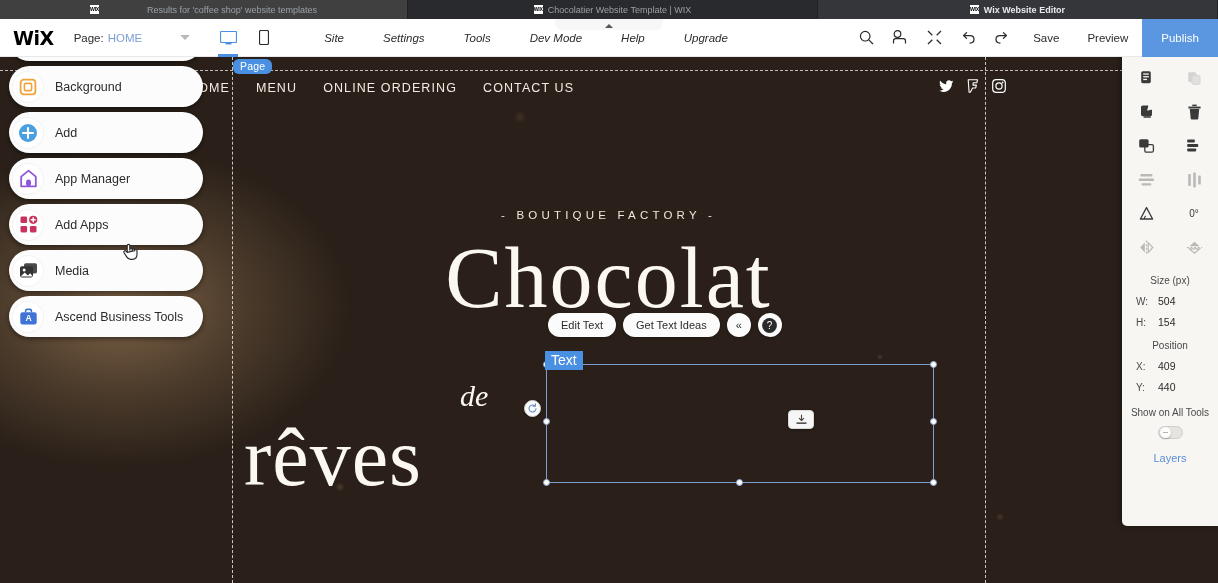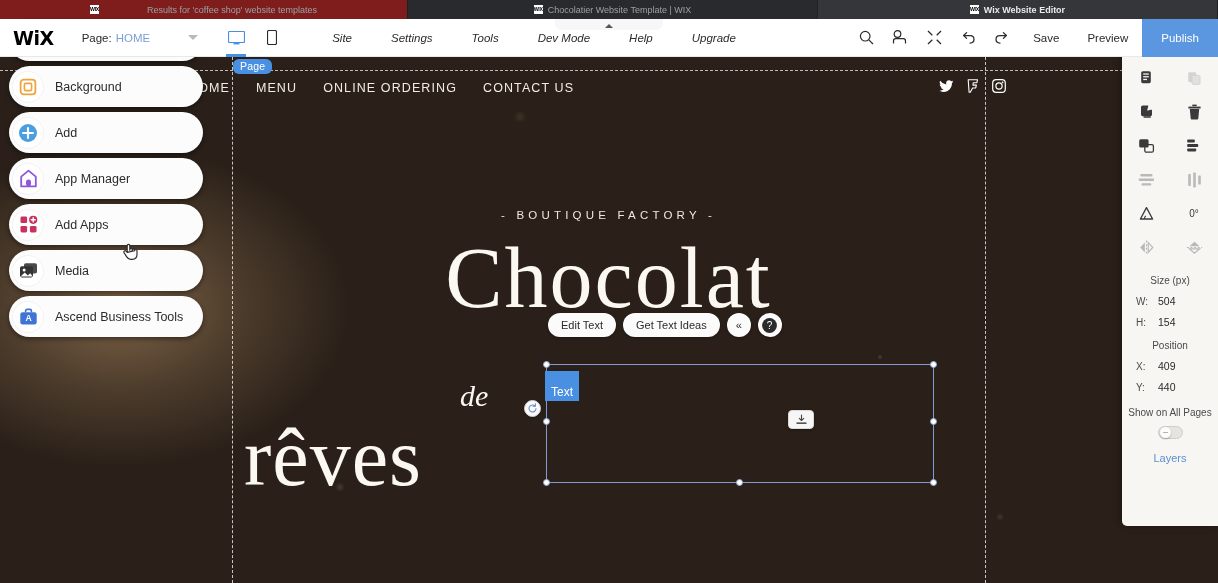--- a/index.html
+++ b/index.html
@@ -15,21 +15,21 @@
   .tabstrip {
     position: absolute; top: 0; left: 0; width: 1218px; height: 19px;
     background: #202124; display: flex; align-items: stretch;
   }
   .btab {
     height: 19px; display: flex; align-items: center; justify-content: center;
     gap: 5px; font-size: 9px; color: #9aa0a6; background: #292a2d;
     border-right: 1px solid #202124; padding: 0 8px; overflow: hidden;
     white-space: nowrap;
   }
-  .btab.inactive { background: #7f1d1d; gap: 48px; }
+  .btab.inactive { background: #404040; gap: 48px; }
   .btab.active { background: #35363a; color: #e8eaed; font-weight: bold; }
   .btab .favicon {
     width: 9px; height: 9px; background: #fff; color: #000;
     font-size: 5.2px; line-height: 9px; text-align: center; font-weight: bold;
     letter-spacing: -0.3px; flex: 0 0 auto;
   }
   .tab1 { width: 408px; }
   .tab2 { width: 410px; }
   .tab3 { width: 400px; }
 
@@ -37,21 +37,21 @@
   .toolbar {
     position: absolute; top: 19px; left: 0; width: 1218px; height: 38px;
     background: #ffffff; display: flex; align-items: center;
     border-bottom: 1px solid #e8e8e8; z-index: 40;
   }
   .wixlogo {
     font-family: "DejaVu Sans", sans-serif; font-weight: bold;
     font-size: 19px; letter-spacing: -0.5px; color: #000;
     padding-left: 13px; padding-right: 20px;
   }
-  .pagesel { display: flex; align-items: center; font-size: 11.5px; color: #2b2b2b; margin-left: 8px; }
+  .pagesel { display: flex; align-items: center; font-size: 11.5px; color: #2b2b2b; }
   .pagesel .lbl { font-weight: normal; }
   .pagesel .val { color: #7b9fd4; margin-left: 4px; }
   .chev-down {
     margin-left: 38px; width: 0; height: 0;
     border-left: 5px solid transparent; border-right: 5px solid transparent;
     border-top: 5px solid #b9b9b9;
   }
   .devices { display: flex; align-items: center; gap: 12px; margin-left: 26px; }
   .dev-btn { position: relative; width: 24px; height: 38px; display:flex; align-items:center; justify-content:center; }
   .dev-btn svg { display: block; }
@@ -170,21 +170,21 @@
   .h-ml { left: -4px; top: 53px; }
   .h-mr { right: -4px; top: 53px; }
   .h-bc { left: 189px; bottom: -4px; }
   .h-tl { left: -4px; top: -4px; }
   .h-tr { right: -4px; top: -4px; }
   .h-bl { left: -4px; bottom: -4px; }
   .h-br { right: -4px; bottom: -4px; }
 
   .text-badge {
     position: absolute; left: 545px; top: 294px; z-index: 14;
-    background: #4a90e2; color: #fff; font-size: 12px; padding: 14px 6px 2px 6px; margin-top: 20px;
+    background: #4a90e2; color: #fff; font-size: 14px; padding: 1px 6px 2px 6px;
   }
   .rotate-handle {
     position: absolute; left: 524px; top: 343px; width: 17px; height: 17px;
     border-radius: 50%; background: #fbfbfb; border: 1px solid #d2d2d2;
     display: flex; align-items: center; justify-content: center; z-index: 14;
     box-shadow: 0 1px 2px rgba(0,0,0,.3);
   }
   .align-btn {
     position: absolute; left: 788px; top: 353px; width: 26px; height: 19px;
     border-radius: 4px; background: #f6f6f6; border: 1px solid #d9d9d9;
@@ -628,21 +628,21 @@
     <div class="rp-section">Position</div>
     <div class="rp-field">
       <span class="k">X:</span>
       <span class="v">409</span>
     </div>
     <div class="rp-field">
       <span class="k">Y:</span>
       <span class="v">440</span>
     </div>
 
-    <div class="rp-showall">Show on All Pages</div>
+    <div class="rp-showall">Show on All Tools</div>
     <div class="toggle">
         <i></i>
       </div>
 
     <div class="rp-layers">Layers</div>
   </div>
 
 </div>
 
 </body></html>

